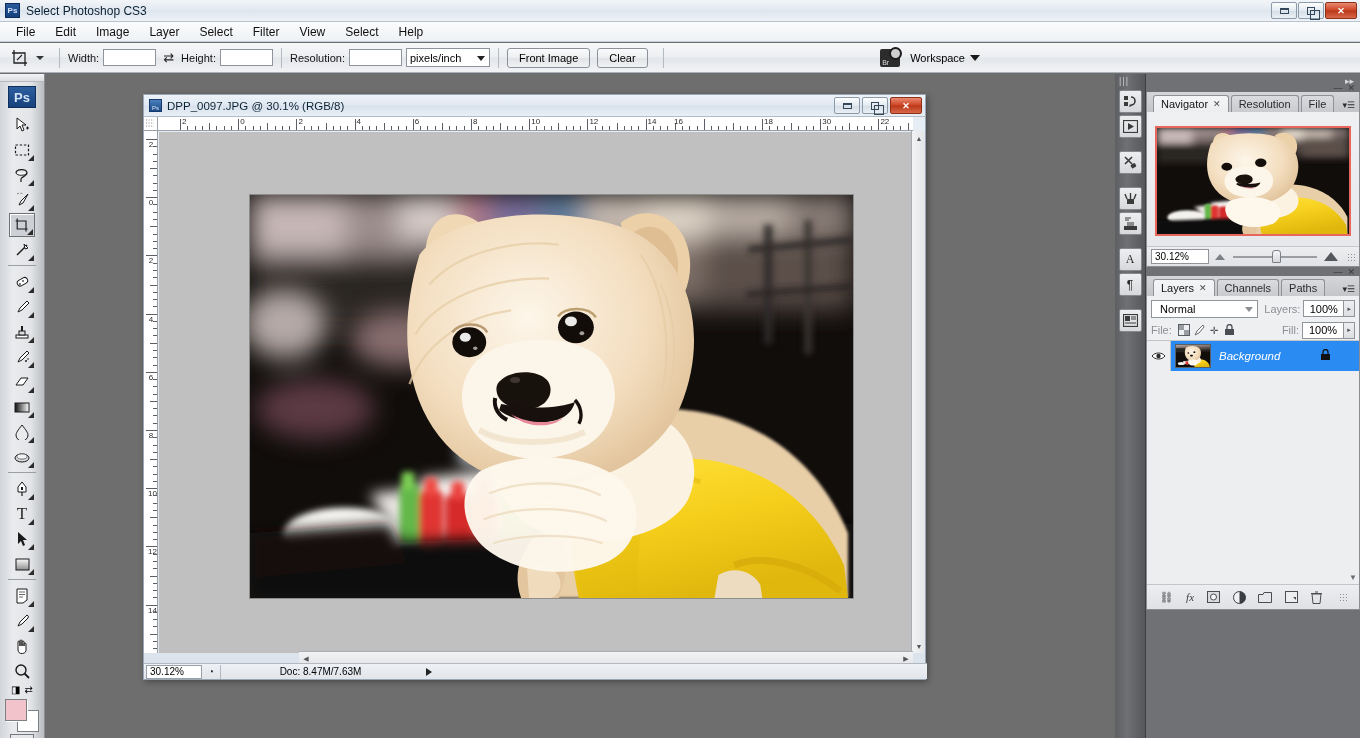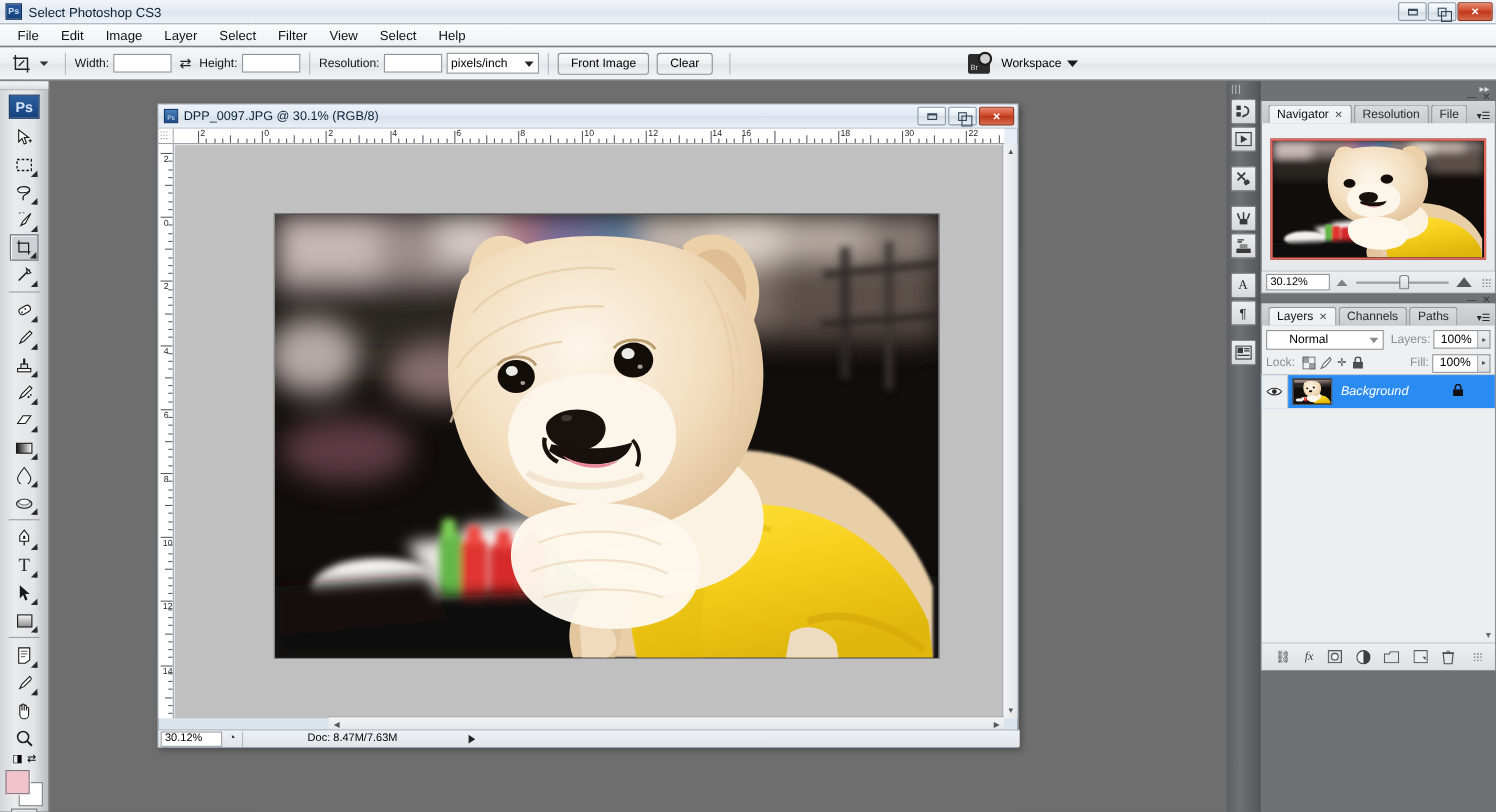--- a/index.html
+++ b/index.html
@@ -293,21 +293,21 @@
   .tri-big{width:0;height:0;border-left:7px solid transparent;border-right:7px solid transparent;border-bottom:9px solid #55585c;margin:0 5px;}
   .zslider{flex:1;height:2px;background:#9a9da1;position:relative;margin:0 2px;}
   .zthumb{position:absolute;left:46%;top:-6px;width:9px;height:13px;background:linear-gradient(to bottom,#f3f4f5,#d7d9dc);border:1px solid #7d8085;border-radius:3px 3px 1px 1px;}
   .resizegrip{width:8px;height:8px;margin-left:4px;background:
     radial-gradient(circle,#8c8f93 1px,transparent 1px) 0 0/3px 3px;}
 
   
   #layers-top{display:flex;align-items:center;height:22px;padding:3px 4px 0 4px;}
   #blendmode{
     width:110px;height:18px;background:#fff;border:1px solid #91959a;
-    font-size:11px;display:flex;align-items:center;padding-left:20px;position:relative;
+    font-size:11px;display:flex;align-items:center;padding-left:8px;position:relative;
   }
   #blendmode .ca{position:absolute;right:4px;top:6px;width:0;height:0;
     border-left:4px solid transparent;border-right:4px solid transparent;border-top:5px solid #8a8d91;}
   .oplabel{font-size:11px;color:#8c8f93;margin-left:6px;}
   .numbox{
     width:42px;height:17px;background:#fff;border:1px solid #91959a;
     font-size:11px;display:flex;align-items:center;justify-content:center;margin-left:3px;
   }
   .numarrow{width:11px;height:17px;border:1px solid #91959a;border-left:none;
     background:linear-gradient(to bottom,#eceef0,#dcdee1);
@@ -1218,21 +1218,21 @@
       <div id="blendmode">
         <span>Normal</span>
         <span class="ca"></span>
       </div>
       <span class="oplabel">Layers:</span>
       <div class="numbox">100%</div>
       <div class="numarrow">▸</div>
     </div>
 
     <div id="layers-lock">
-      <span class="locklabel">Lock:</span>
+      <span class="locklabel">File:</span>
       <span class="lockicon">
         <svg width="12" height="12" viewBox="0 0 12 12">
             <rect x="0" y="0" width="6" height="6" fill="#9a9da1"></rect>
             <rect x="6" y="6" width="6" height="6" fill="#9a9da1"></rect>
             <rect x="0.5" y="0.5" width="11" height="11" fill="none" stroke="#5a5d61"></rect>
           </svg>
       </span>
       <span class="lockicon">
         <svg width="12" height="12" viewBox="0 0 12 12">
             <path d="M10 1 L4 7 L2 11 L6 9 L11 3 Z" fill="#fff" stroke="#6a6d71" stroke-width="1"></path>

